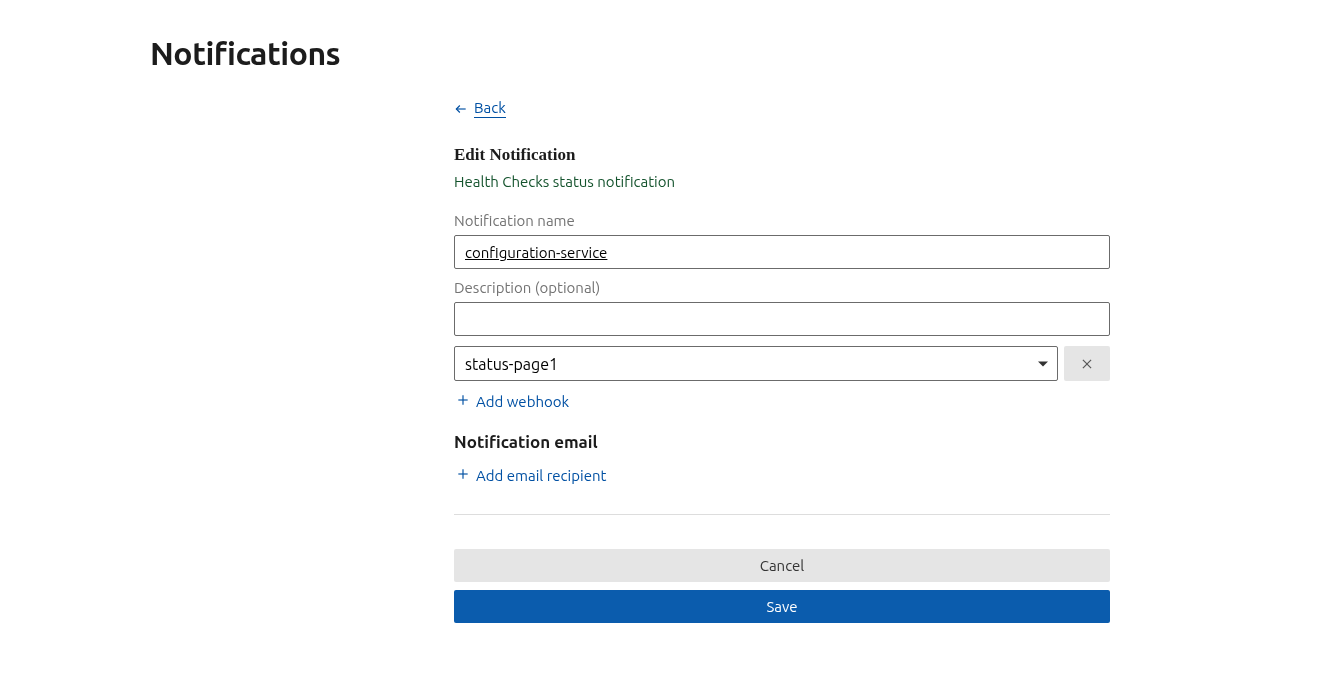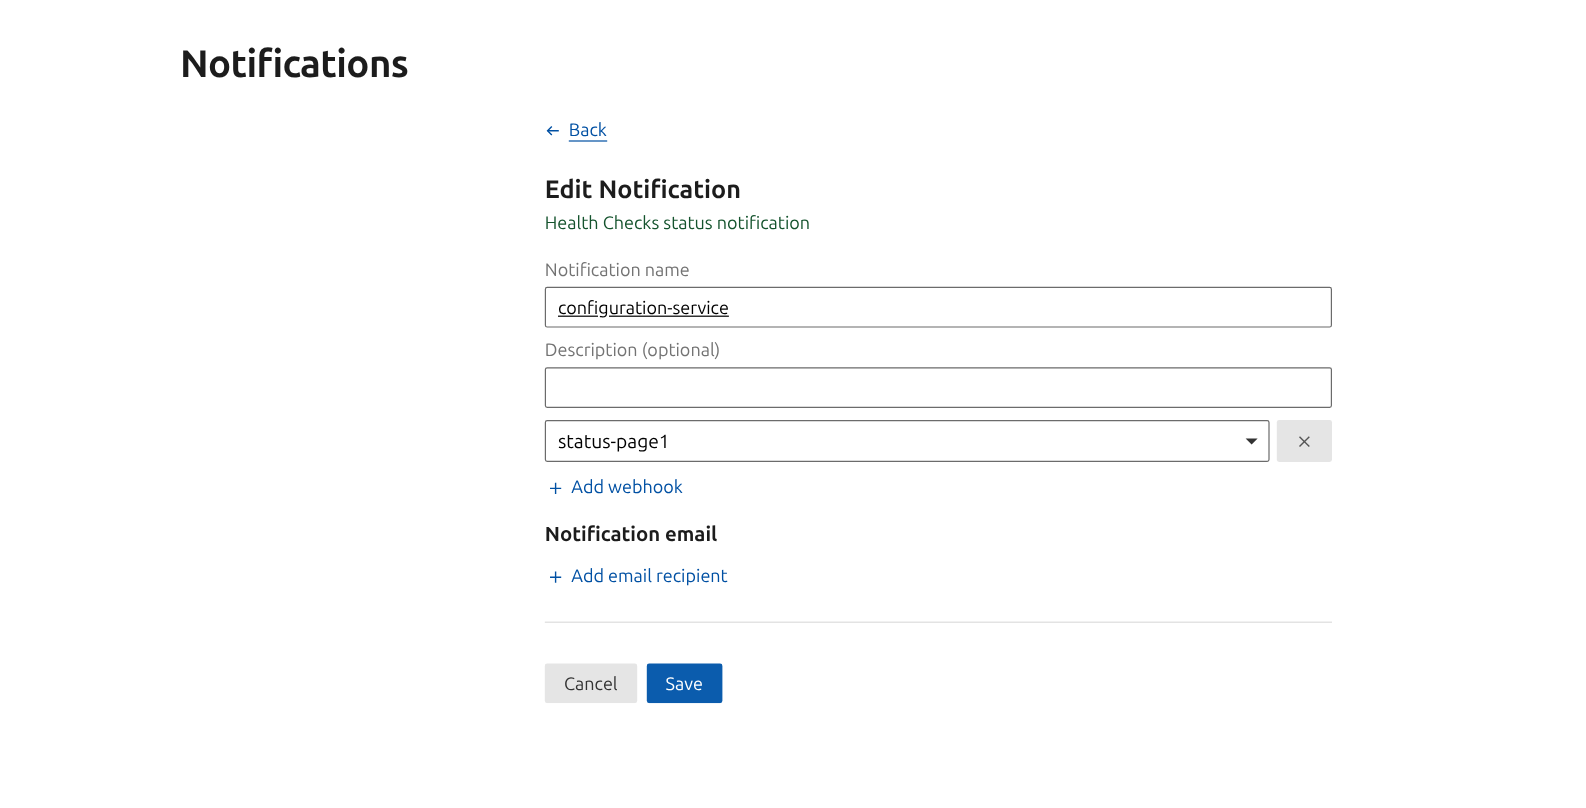--- a/index.html
+++ b/index.html
@@ -40,23 +40,24 @@
       padding-bottom: 1px;
     }
     .back-link svg {
       width: 14px;
       height: 14px;
       stroke: #0050a3;
       stroke-width: 2;
       fill: none;
     }
     .section-title {
-      font-size: 21px;
+      font-size: 17px;
       font-weight: 700;
       margin-bottom: 8px;
+      font-family: Liberation Serif, serif;
     }
     .subtitle {
       font-size: 15px;
       color: #14532d;
       margin-bottom: 22px;
     }
     .field-label {
       display: block;
       font-size: 15px;
       color: #737373;
@@ -126,21 +127,21 @@
       justify-content: center;
     }
     .remove-btn svg {
       width: 14px;
       height: 14px;
       stroke: #555;
       stroke-width: 2;
     }
     .add-link {
       display: inline-flex;
-      align-items: flex-end;
+      align-items: flex-start;
       color: #0050a3;
       background: none;
       border: none;
       font-size: 15px;
       font-family: inherit;
       cursor: pointer;
       gap: 6px;
       padding: 4px 0;
       margin-left: 2px;
     }
@@ -152,20 +153,21 @@
       fill: none;
     }
     .divider {
       border: none;
       border-top: 1px solid #ddd;
       margin: 26px 0 34px 0;
     }
     .button-row {
       display: flex;
       gap: 8px;
+      flex-direction: column;
     }
     .btn {
       height: 33px;
       padding: 0 16px;
       border: none;
       border-radius: 2px;
       font-size: 15px;
       font-family: inherit;
       cursor: pointer;
     }

